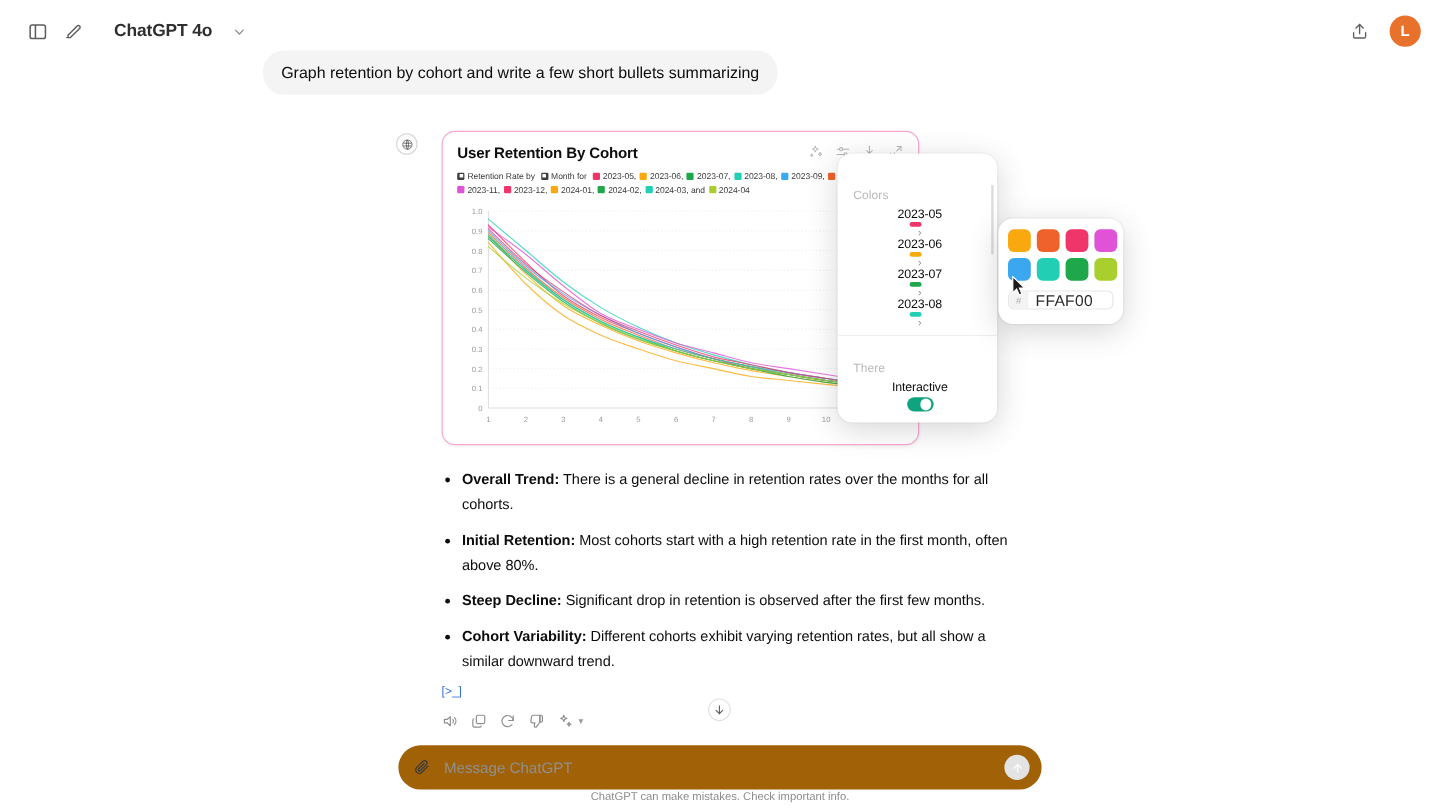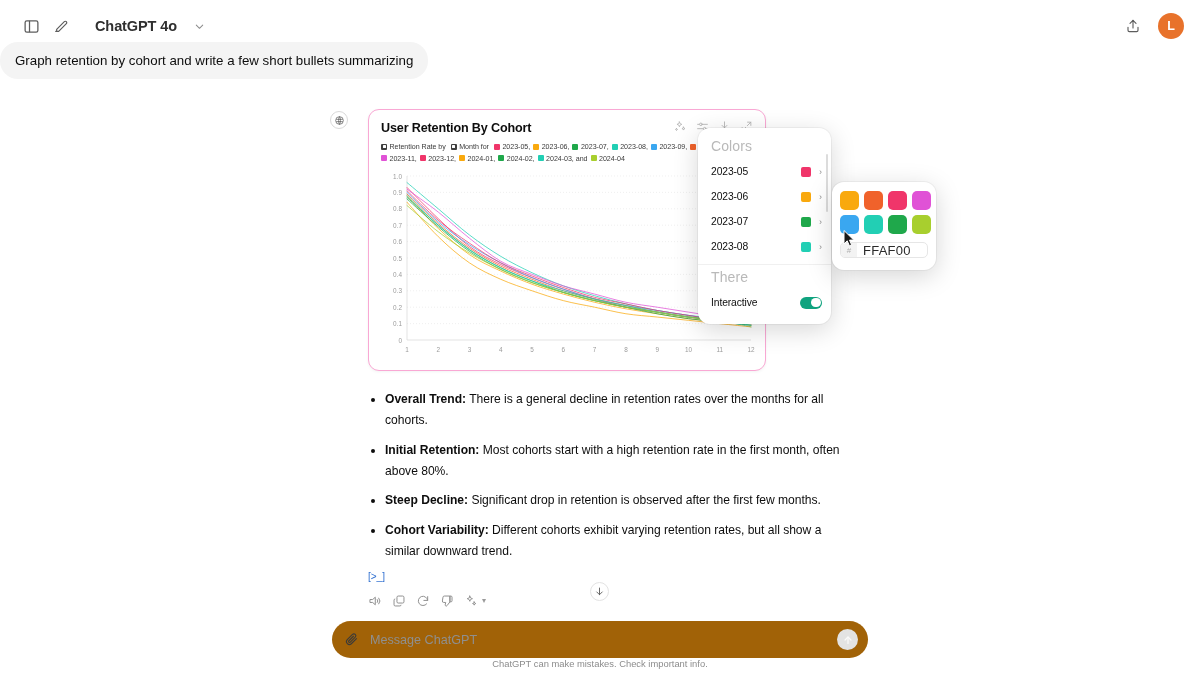--- a/index.html
+++ b/index.html
@@ -31,21 +31,21 @@
   .spacer { flex: 1 1 auto; }
   .avatar {
     width: 26px; height: 26px; border-radius: 50%;
     background: #e8722b; color: #fff; font-size: 12.5px; font-weight: 600;
     display: flex; align-items: center; justify-content: center;
     margin-left: 10px; cursor: pointer; flex: none;
   }
 
   
   .convo { position: absolute; top: 42px; left: 0; width: 1200px; }
-  .user-row { display: flex; justify-content: flex-start; padding-right: 333px; }
+  .user-row { display: flex; justify-content: center; padding-right: 333px; }
   .user-bubble {
     background: #f4f4f4; border-radius: 18px;
     padding: 9px 15px; font-size: 13.3px; color: #0d0d0d;
     max-width: 560px; line-height: 1.45;
   }
 
   .assistant-row { position: relative; margin-top: 30px; padding-left: 368px; }
   .gpt-avatar {
     position: absolute; left: 330px; top: 2px;
     width: 18px; height: 18px; border-radius: 50%;
@@ -90,25 +90,25 @@
   .plot-svg { display: block; }
 
   
   .colors-popup {
     position: absolute; left: 698px; top: 128px; width: 133px;
     background: #fff; border-radius: 12px;
     box-shadow: 0 6px 26px rgba(0,0,0,.16), 0 0 0 1px rgba(0,0,0,.045);
     padding: 8px 0 9px 0; z-index: 30;
   }
   .popup-section {
-    font-size: 14px; color: #b9b9b9; padding: 2px 13px 5px 13px; letter-spacing:.1px;
+    font-size: 10px; color: #b9b9b9; padding: 2px 13px 5px 13px; letter-spacing:.1px;margin-top:20px;
   }
   .popup-row {
     display: flex; align-items: center; height: 25px;
-    padding: 0 9px 0 13px; cursor: pointer; font-size: 10.3px; color: #0d0d0d;
+    padding: 0 9px 0 13px; cursor: pointer; font-size: 10.3px; color: #0d0d0d; flex-direction: column;
   }
   .popup-row .lbl { flex: 1 1 auto; letter-spacing: -0.1px; }
   .popup-row .chip { width: 10px; height: 10px; border-radius: 2px; margin-right: 8px; }
   .popup-row .chev { font-size: 9px; color: #8e8e8e; }
   .popup-divider { height: 1px; background: #f0f0f0; margin: 5px 0 2px 0; }
   .toggle {
     width: 22px; height: 12px; border-radius: 7px; background: #10a37f;
     position: relative; cursor: pointer;
   }
   .toggle .knob {

